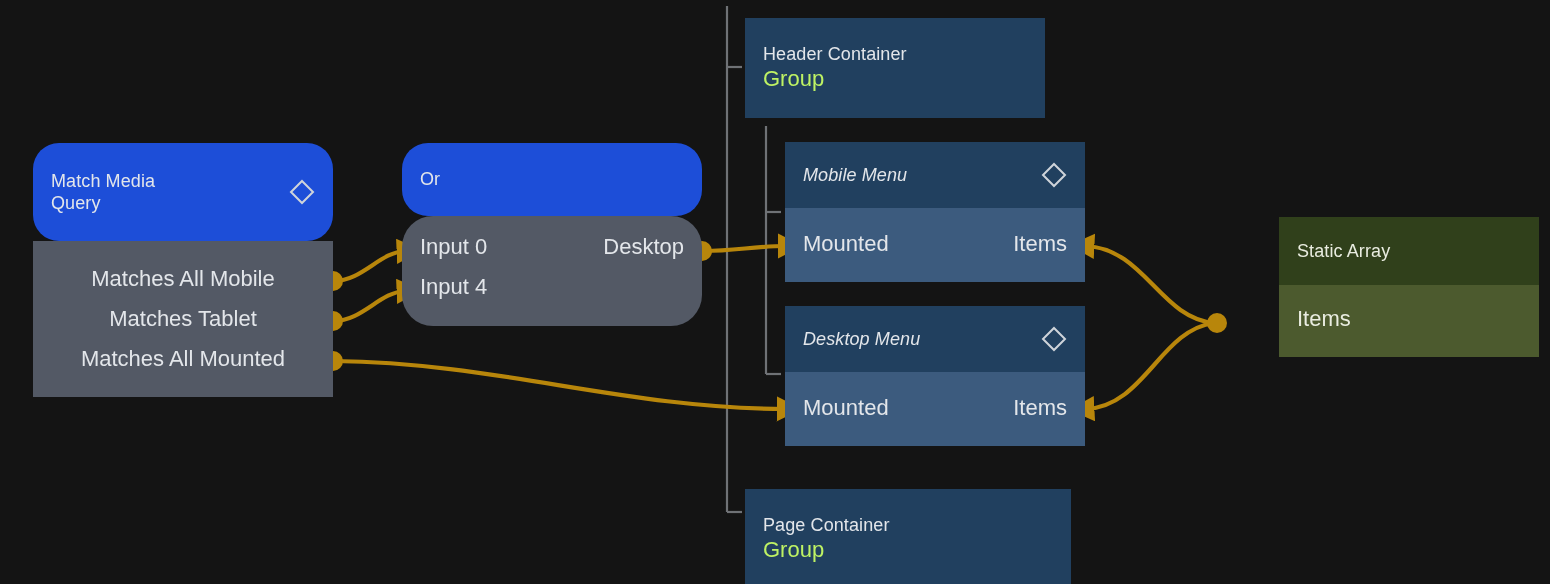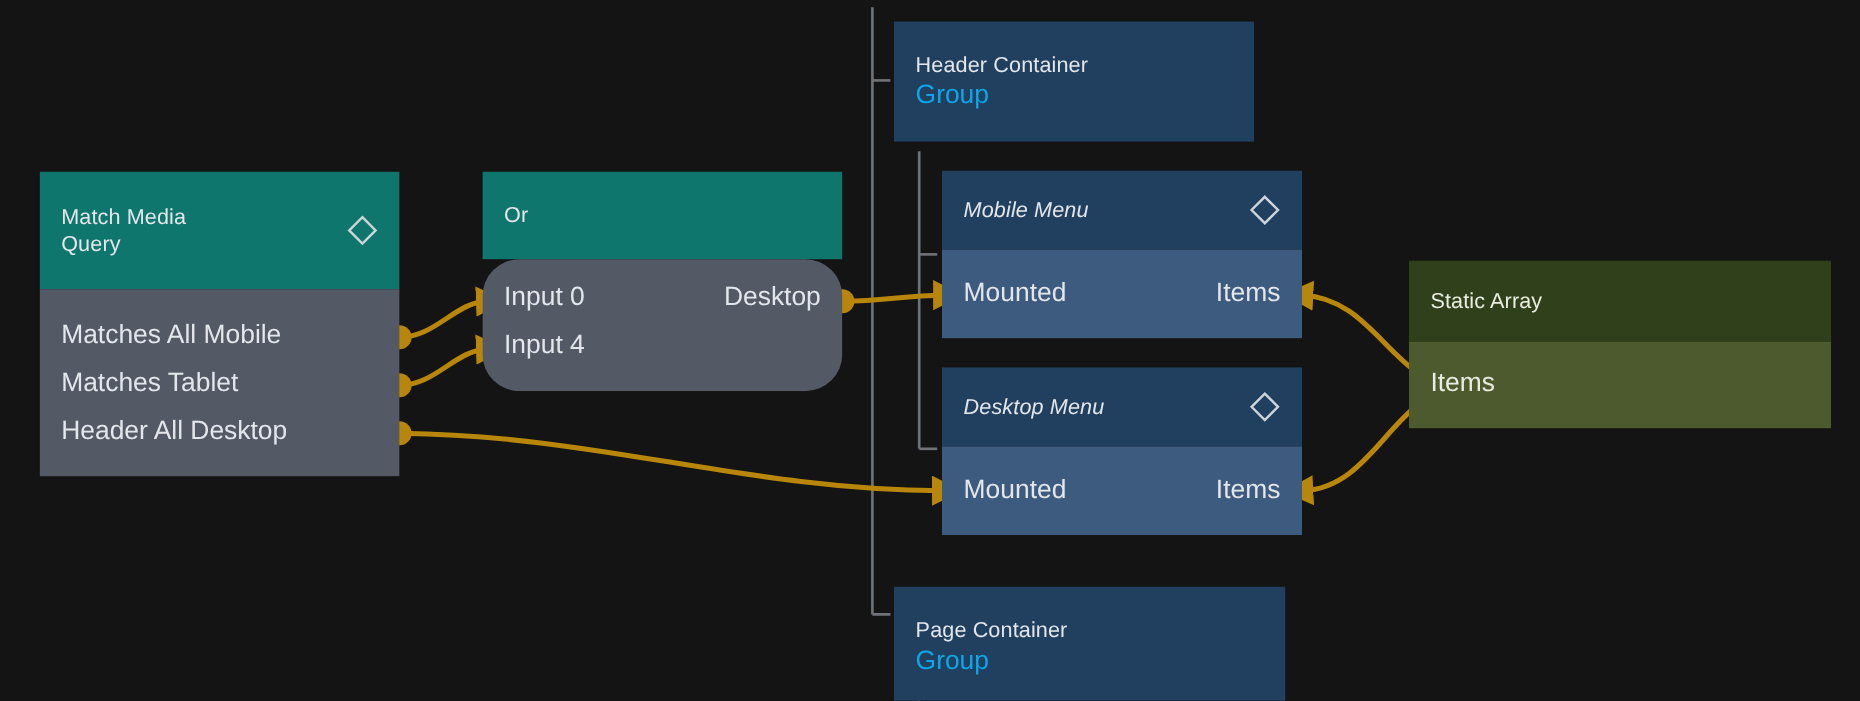--- a/index.html
+++ b/index.html
@@ -45,52 +45,52 @@
     padding: 0 18px;
   }
   .node-title {
     color: #e3e6ea;
     font-size: 18px;
     line-height: 1.24;
     letter-spacing: 0.1px;
     white-space: pre-line;
   }
   .node-subtitle {
-    color: #0ea5e9;
+    color: #bef264;
     font-size: 22px;
     line-height: 1.25;
   }
   .node-body {
     box-sizing: border-box;
     position: relative;
   }
 
   .port-row {
     position: relative;
     box-sizing: border-box;
     display: flex;
     align-items: center;
     justify-content: space-between;
     padding: 0 18px;
     height: 40px;
     color: #e3e6ea;
     font-size: 22px;
   }
-  .port-row.right-only { justify-content: flex-start; }
+  .port-row.right-only { justify-content: center; }
   .port-row.left-only { justify-content: flex-start; }
   .port-label { white-space: nowrap; }
 
   .diamond-icon {
     width: 26px;
     height: 26px;
     flex: 0 0 auto;
   }
 
   
-  .node.gray .node-header { background: #0f766e; }
+  .node.gray .node-header { background: #1d4ed8; border-radius: 26px; }
   .node.gray .node-body   { background: #535965; }
 
   .node.blue .node-header { background: #21405f; font-style: italic; }
   .node.blue .node-body   { background: #3c5b7e; }
 
   .node.group { background: #21405f; }
 
   .node.green .node-header { background: #30401b; }
   .node.green .node-body   { background: #4c5a2e; }
   .node.green .node-title  { color: #e9ece0; }
@@ -161,21 +161,21 @@
       </svg>
     </div>
     <div class="node-body" style="height:156px; padding-top:18px;">
       <div class="port-row right-only">
         <span class="port-label">Matches All Mobile</span>
       </div>
       <div class="port-row right-only">
         <span class="port-label">Matches Tablet</span>
       </div>
       <div class="port-row right-only">
-        <span class="port-label">Header All Desktop</span>
+        <span class="port-label">Matches All Mounted</span>
       </div>
     </div>
   </div>
 
   <div class="node gray" style="left:402px; top:143px; width:300px; height:183px;">
     <div class="node-header" style="height:73px;">
       <div class="node-title">Or</div>
     </div>
     <div class="node-body" style="height:110px; padding-top:11px;border-radius:31px;">
       <div class="port-row">
@@ -225,21 +225,21 @@
     </div>
   </div>
 
   <div class="node group" style="left:745px; top:489px; width:326px; height:100px;">
     <div class="group-text-wrap">
       <div class="node-title">Page Container</div>
       <div class="node-subtitle">Group</div>
     </div>
   </div>
 
-  <div class="node green" style="left:1174px; top:217px; width:352px; height:140px;">
+  <div class="node green" style="left:1279px; top:217px; width:260px; height:140px;">
     <div class="node-header" style="height:68px;">
       <div class="node-title">Static Array</div>
     </div>
     <div class="node-body" style="height:72px; padding-top:14px;">
       <div class="port-row left-only">
         <span class="port-label">Items</span>
       </div>
     </div>
   </div>
 

